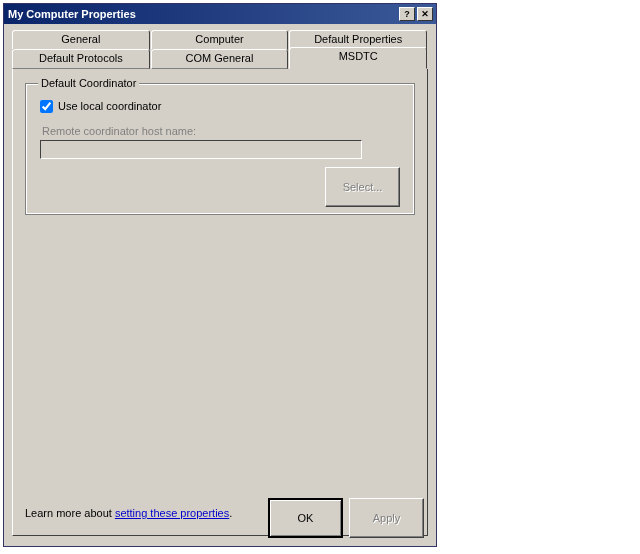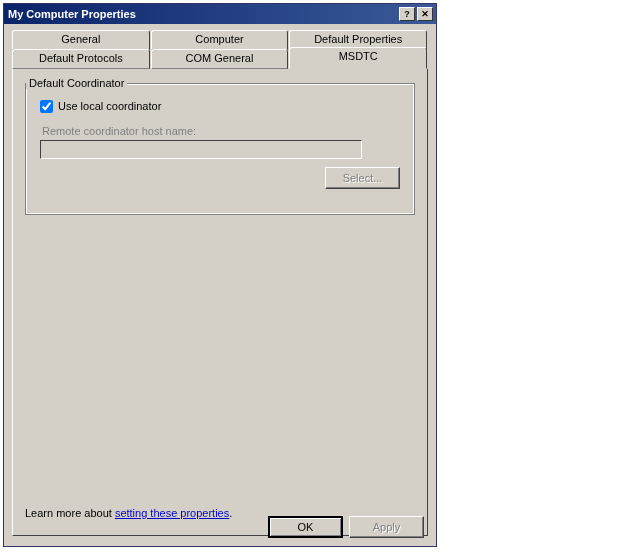--- a/index.html
+++ b/index.html
@@ -99,21 +99,21 @@
     border: 1px solid #808080;
     box-shadow: inset -1px -1px 0 #ffffff, inset 1px 1px 0 #ffffff;
     position: relative;
     margin-top: 4px;
     padding: 14px 10px 12px 10px;
     height: 132px;
   }
   .groupbox-title {
     position: absolute;
     top: -7px;
-    left: 0;
+    left: 12px;
     background: #d4d0c8;
     padding: 0 3px;
     font-size: 11px;
   }
   .check-row {
     display: flex;
     margin: 2px 0 0 4px;
   }
   .check-row input {
     margin: 0 5px 0 0;
@@ -137,21 +137,21 @@
     padding: 1px 3px;
     font-size: 11px;
   }
   .select-btn-row {
     text-align: right;
     margin-top: 8px;
     padding-right: 4px;
   }
   .win-btn {
     width: 75px;
-    height: 22px;
+    height: 40px;
     font-size: 11px;
     font-family: inherit;
     background: #d4d0c8;
     border: 1px solid #ffffff;
     border-right-color: #404040;
     border-bottom-color: #404040;
     box-shadow: inset -1px -1px 0 #808080, inset 1px 1px 0 #d4d0c8;
     cursor: default;
     padding: 0;
   }

